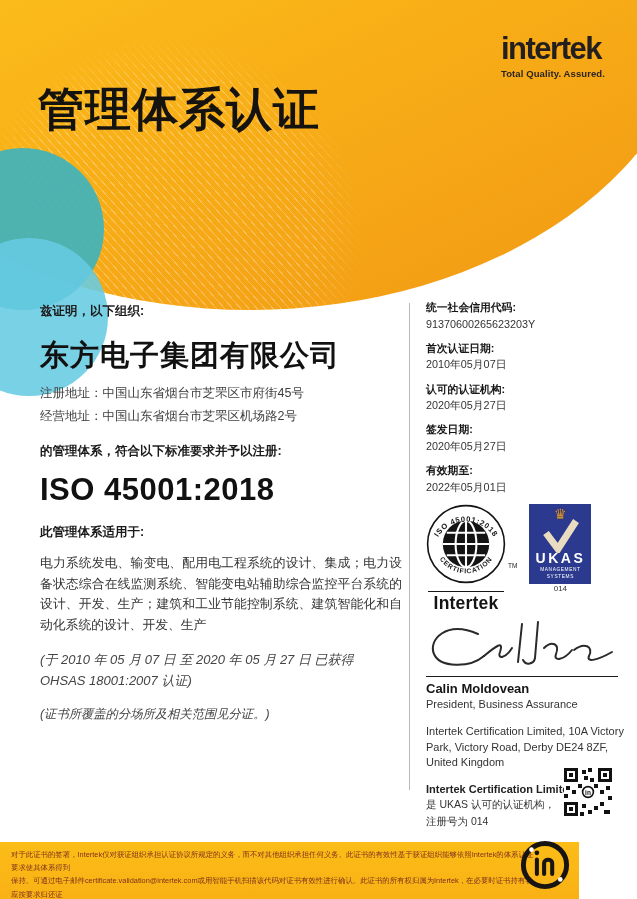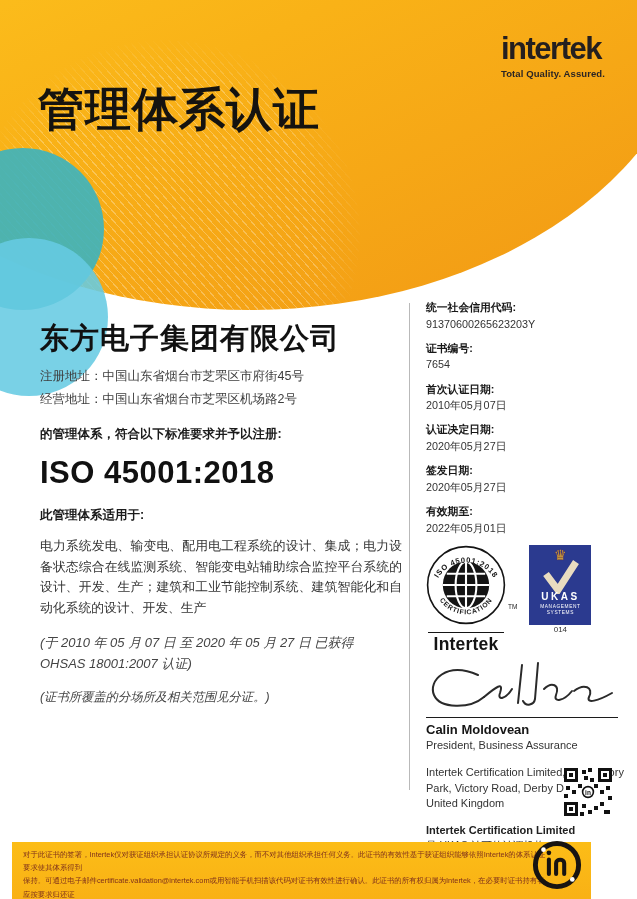--- a/index.html
+++ b/index.html
@@ -51,35 +51,35 @@
 
   .marks-row { display:flex; align-items:flex-start; margin-top:6px; }
   .globe-block { width:80px; text-align:center; }
   .globe-rule { border-top:1.8px solid #161616; margin:3px 2px 1px; }
   .globe-name { font-size:17.5px; font-weight:bold; color:#141414; letter-spacing:.2px; }
   .tm { font-size:6.5px; color:#222; margin:58px 4px 0 2px; }
   .ukas-block { margin-left:8px; text-align:center; }
   .ukas-badge { width:62px; height:80px; background:#2b3a8f; display:flex; flex-direction:column; align-items:center; padding-top:3px; }
   .ukas-crown { font-size:14px; line-height:1; color:#c09a3e; text-shadow:0 0 1px #8f1e1e; }
   .ukas-check { margin-top:-2px; }
-  .ukas-word { color:#fff; font-size:10px; font-weight:bold; letter-spacing:2.5px; line-height:1; margin-top:-2px;text-align:right; }
+  .ukas-word { color:#fff; font-size:14px; font-weight:bold; letter-spacing:2.5px; line-height:1; margin-top:-2px;text-align:right; }
   .ukas-sub { color:#fff; font-size:4.8px; letter-spacing:.6px; line-height:1.35; margin-top:2px; }
   .ukas-num { font-size:8px; color:#333; margin-top:0;text-align:center; }
 
   .sig-svg { margin-top:4px; }
   .sig-rule { border-top:1.6px solid #1c1c1c; width:192px; margin-top:-4px; }
   .sig-name { font-size:13px; font-weight:bold; color:#151515; margin-top:4px; }
   .sig-title { font-size:11px; color:#333; margin-top:2px; }
   .sig-address { font-size:11px; color:#333; margin-top:14px; line-height:1.42; width:200px; }
   .accr-company { font-size:11px; font-weight:bold; color:#222; margin-top:12px; }
   .accr-line { font-size:10.5px; color:#333; margin-top:2px; line-height:1.45; }
   .qr-wrap { position:absolute; right:18px; top:468px; }
 
   
-  .footer-band { position:absolute; left:12px; bottom:0; width:579px; height:57px;
+  .footer-band { position:absolute; left:0; bottom:0; width:579px; height:57px;
                  background:linear-gradient(180deg,#fcbd17,#f9b115); }
   .fineprint { position:absolute; left:11px; top:6px; width:525px; font-size:7.4px; color:#7e301c; line-height:1.78; }
   .in-logo { position:absolute; right:7px; bottom:3px; }
 </style>
 </head>
 <body>
 
 <div class="page">
 
   <div class="banner-wrap">
@@ -92,48 +92,45 @@
   <div class="brand">
     <div class="brand-word">intertek</div>
     <div class="brand-tag">Total Quality. Assured.</div>
   </div>
 
   <div class="title">
     <div class="title-l1">管理体系认证</div>
   </div>
 
   <div class="left-col">
+    <div class="certify-intro">兹证明，以下组织:</div>
     <div class="company">东方电子集团有限公司</div>
     <div class="addr">注册地址：中国山东省烟台市芝罘区市府街45号</div>
     <div class="addr">经营地址：中国山东省烟台市芝罘区机场路2号</div>
     <div class="sys-line">的管理体系，符合以下标准要求并予以注册:</div>
     <div class="standard">ISO 45001:2018</div>
     <div class="scope-title">此管理体系适用于:</div>
     <div class="scope-text">电力系统发电、输变电、配用电工程系统的设计、集成；电力设备状态综合在线监测系统、智能变电站辅助综合监控平台系统的设计、开发、生产；建筑和工业节能控制系统、建筑智能化和自动化系统的设计、开发、生产</div>
     <div class="note">(于 2010 年 05 月 07 日 至 2020 年 05 月 27 日 已获得 OHSAS 18001:2007 认证)</div>
     <div class="note2">(证书所覆盖的分场所及相关范围见分证。)</div>
   </div>
 
   <div class="divider-v"></div>
 
   <div class="right-col">
     <div class="fld">
       <div class="fld-label">统一社会信用代码:</div>
       <div class="fld-value">91370600265623203Y</div>
     </div>
     <div class="fld">
-      <div class="fld-label">证书编号:</div>
-      <div class="fld-value">7654</div>
-    </div>
-    <div class="fld">
       <div class="fld-label">首次认证日期:</div>
       <div class="fld-value">2010年05月07日</div>
     </div>
     <div class="fld">
-      <div class="fld-label">认证决定日期:</div>
+      <div class="fld-label">认可的认证机构:</div>
       <div class="fld-value">2020年05月27日</div>
     </div>
     <div class="fld">
       <div class="fld-label">签发日期:</div>
       <div class="fld-value">2020年05月27日</div>
     </div>
     <div class="fld">
       <div class="fld-label">有效期至:</div>
       <div class="fld-value">2022年05月01日</div>
     </div>

